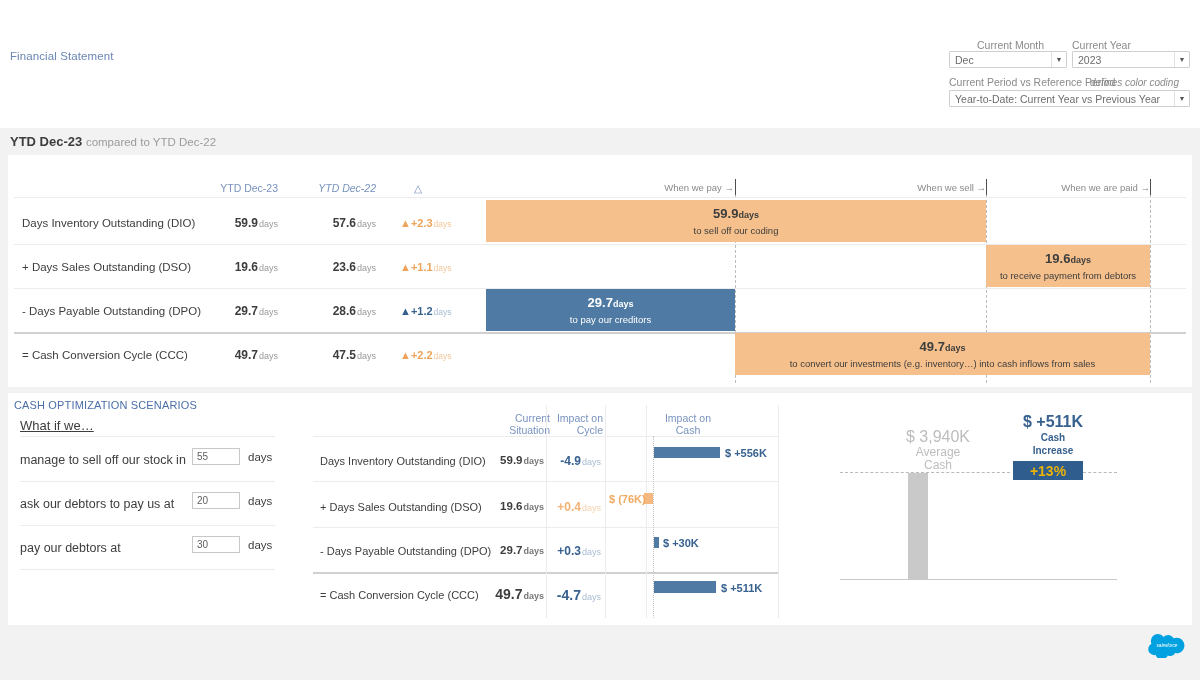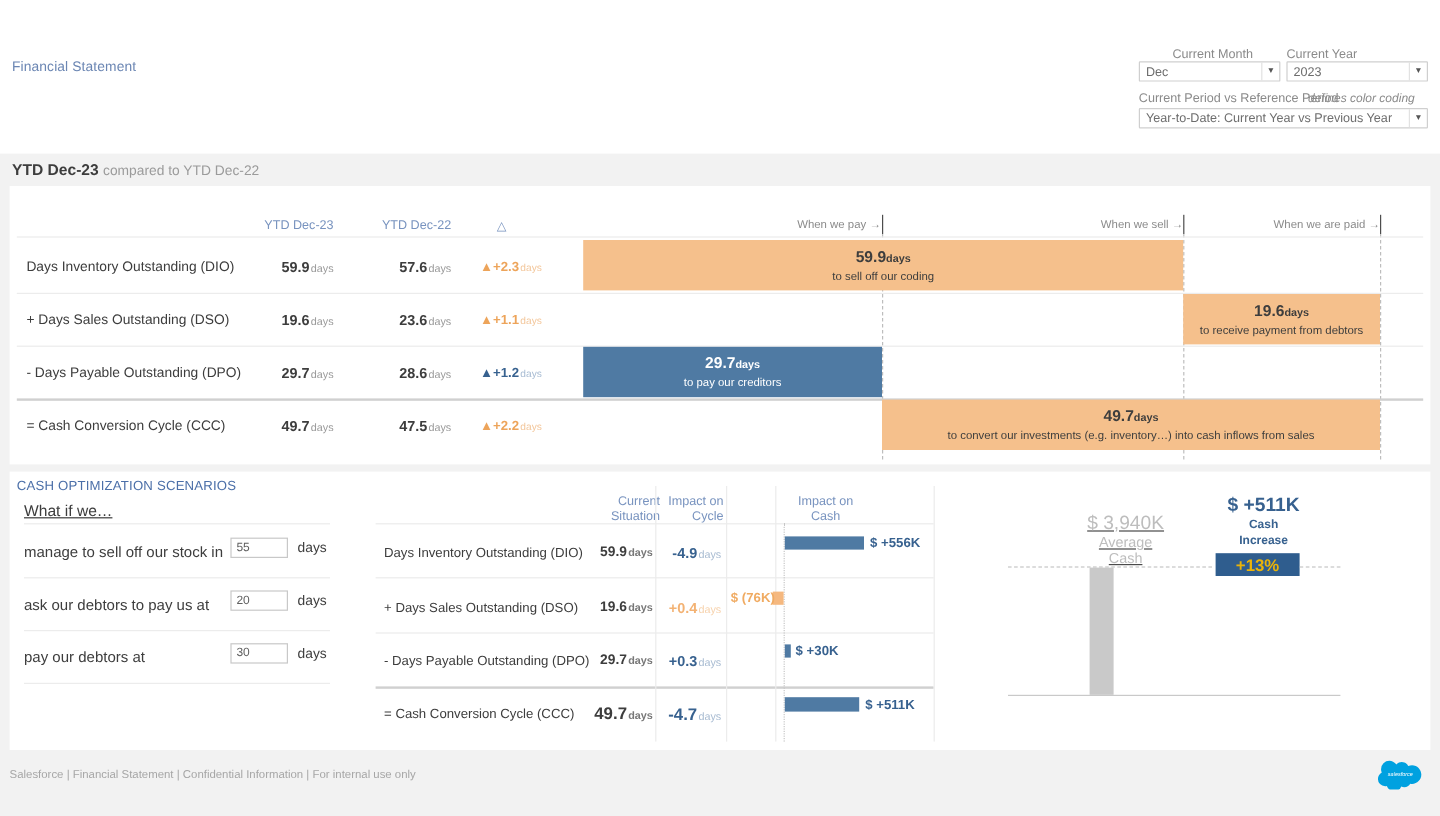--- a/index.html
+++ b/index.html
@@ -177,21 +177,21 @@
 
   <div class="band-title">
     <b>YTD Dec-23</b>
     <span>compared to YTD Dec-22</span>
   </div>
 
   <div class="panel1">
 
 
     <div class="col-head" style="left:170px;top:27px;width:100px;">YTD Dec-23</div>
-    <div class="col-head" style="left:268px;top:27px;width:100px;">YTD Dec-22</div>
+    <div class="col-head" style="left:268px;top:27px;width:100px;font-style:italic;">YTD Dec-22</div>
     <div class="col-head ctr" style="left:380px;top:27px;width:60px;">△</div>
 
     <div class="axis-label" style="left:520px;top:27px;width:206px;">When we pay →</div>
     <div class="axis-label" style="left:790px;top:27px;width:188px;">When we sell →</div>
     <div class="axis-label" style="left:960px;top:27px;width:182px;">When we are paid →</div>
 
     <div class="divider" style="left:727px;top:24px;height:16px;"></div>
     <div class="divider" style="left:978px;top:24px;height:16px;"></div>
     <div class="divider" style="left:1142px;top:24px;height:16px;"></div>
 
@@ -296,41 +296,38 @@
     <div class="s2imp neg" style="left:528px;top:151px;width:65px;"><span>+0.3</span><span class="u">days</span></div>
     <div class="cbar blue" style="left:646px;top:144px;width:5px;height:11px;"></div>
     <div class="cash-lbl blue" style="left:655px;top:144px;">$ +30K</div>
 
     <div class="s2label" style="left:312px;top:196px;">= Cash Conversion Cycle (CCC)</div>
     <div class="s2val big" style="left:466px;top:193px;width:70px;"><span>49.7</span><span class="u">days</span></div>
     <div class="s2imp neg big" style="left:524px;top:194px;width:69px;"><span>-4.7</span><span class="u">days</span></div>
     <div class="cbar blue" style="left:646px;top:188px;width:62px;height:12px;"></div>
     <div class="cash-lbl blue" style="left:713px;top:189px;">$ +511K</div>
 
-    <div class="mc-amt" style="left:860px;top:35px;width:140px;text-decoration:underline;">
+    <div class="mc-amt" style="left:860px;top:35px;width:140px;">
       <span class="a">$ 3,940K</span>
       <span class="b">Average</span>
       <span class="b">Cash</span>
     </div>
 
     <div class="mc-right" style="left:975px;top:20px;width:140px;">
       <span class="a">$ +511K</span>
       <span class="b">Cash</span>
       <span class="b">Increase</span>
     </div>
     <div class="mc-badge" style="left:1005px;top:68px;width:70px;height:19px;">+13%</div>
 
     <div class="mc-dash" style="left:832px;top:79px;width:170px;"></div>
     <div class="mc-dash" style="left:1075px;top:79px;width:34px;"></div>
 
     <div class="mc-bar" style="left:900px;top:80px;width:20px;height:106px;"></div>
     <div class="mc-baseline" style="left:832px;top:186px;width:277px;"></div>
   </div>
 
-  <div class="footer">
-    <div class="footer-txt">Salesforce | Financial Statement | Confidential Information | For internal use only</div>
-  </div>
   <svg class="sf-logo" viewBox="0 0 48 34">
     <path d="M19.4 6.6a8.3 8.3 0 0 1 6-2.6c3.1 0 5.8 1.7 7.2 4.3a10 10 0 0 1 4.1-.9c5.6 0 10.1 4.6 10.1 10.2S42.3 27.8 36.7 27.8c-.7 0-1.4-.1-2-.2a7.4 7.4 0 0 1-6.5 3.8c-1.1 0-2.2-.3-3.2-.8a8.5 8.5 0 0 1-7.8 5.1 8.5 8.5 0 0 1-8-5.6c-.6.1-1.2.2-1.9.2A7.9 7.9 0 0 1-.5 22.4c0-3 1.7-5.6 4.2-7a9 9 0 0 1-.8-3.7A9.1 9.1 0 0 1 12 2.6c3.1 0 5.8 1.6 7.4 4z" fill="#00a1e0"></path>
     <text x="24" y="19" font-family="Liberation Sans, sans-serif" font-size="6" fill="#ffffff" text-anchor="middle" font-style="italic">salesforce</text>
   </svg>
 
 </div>
 
 </body></html>

